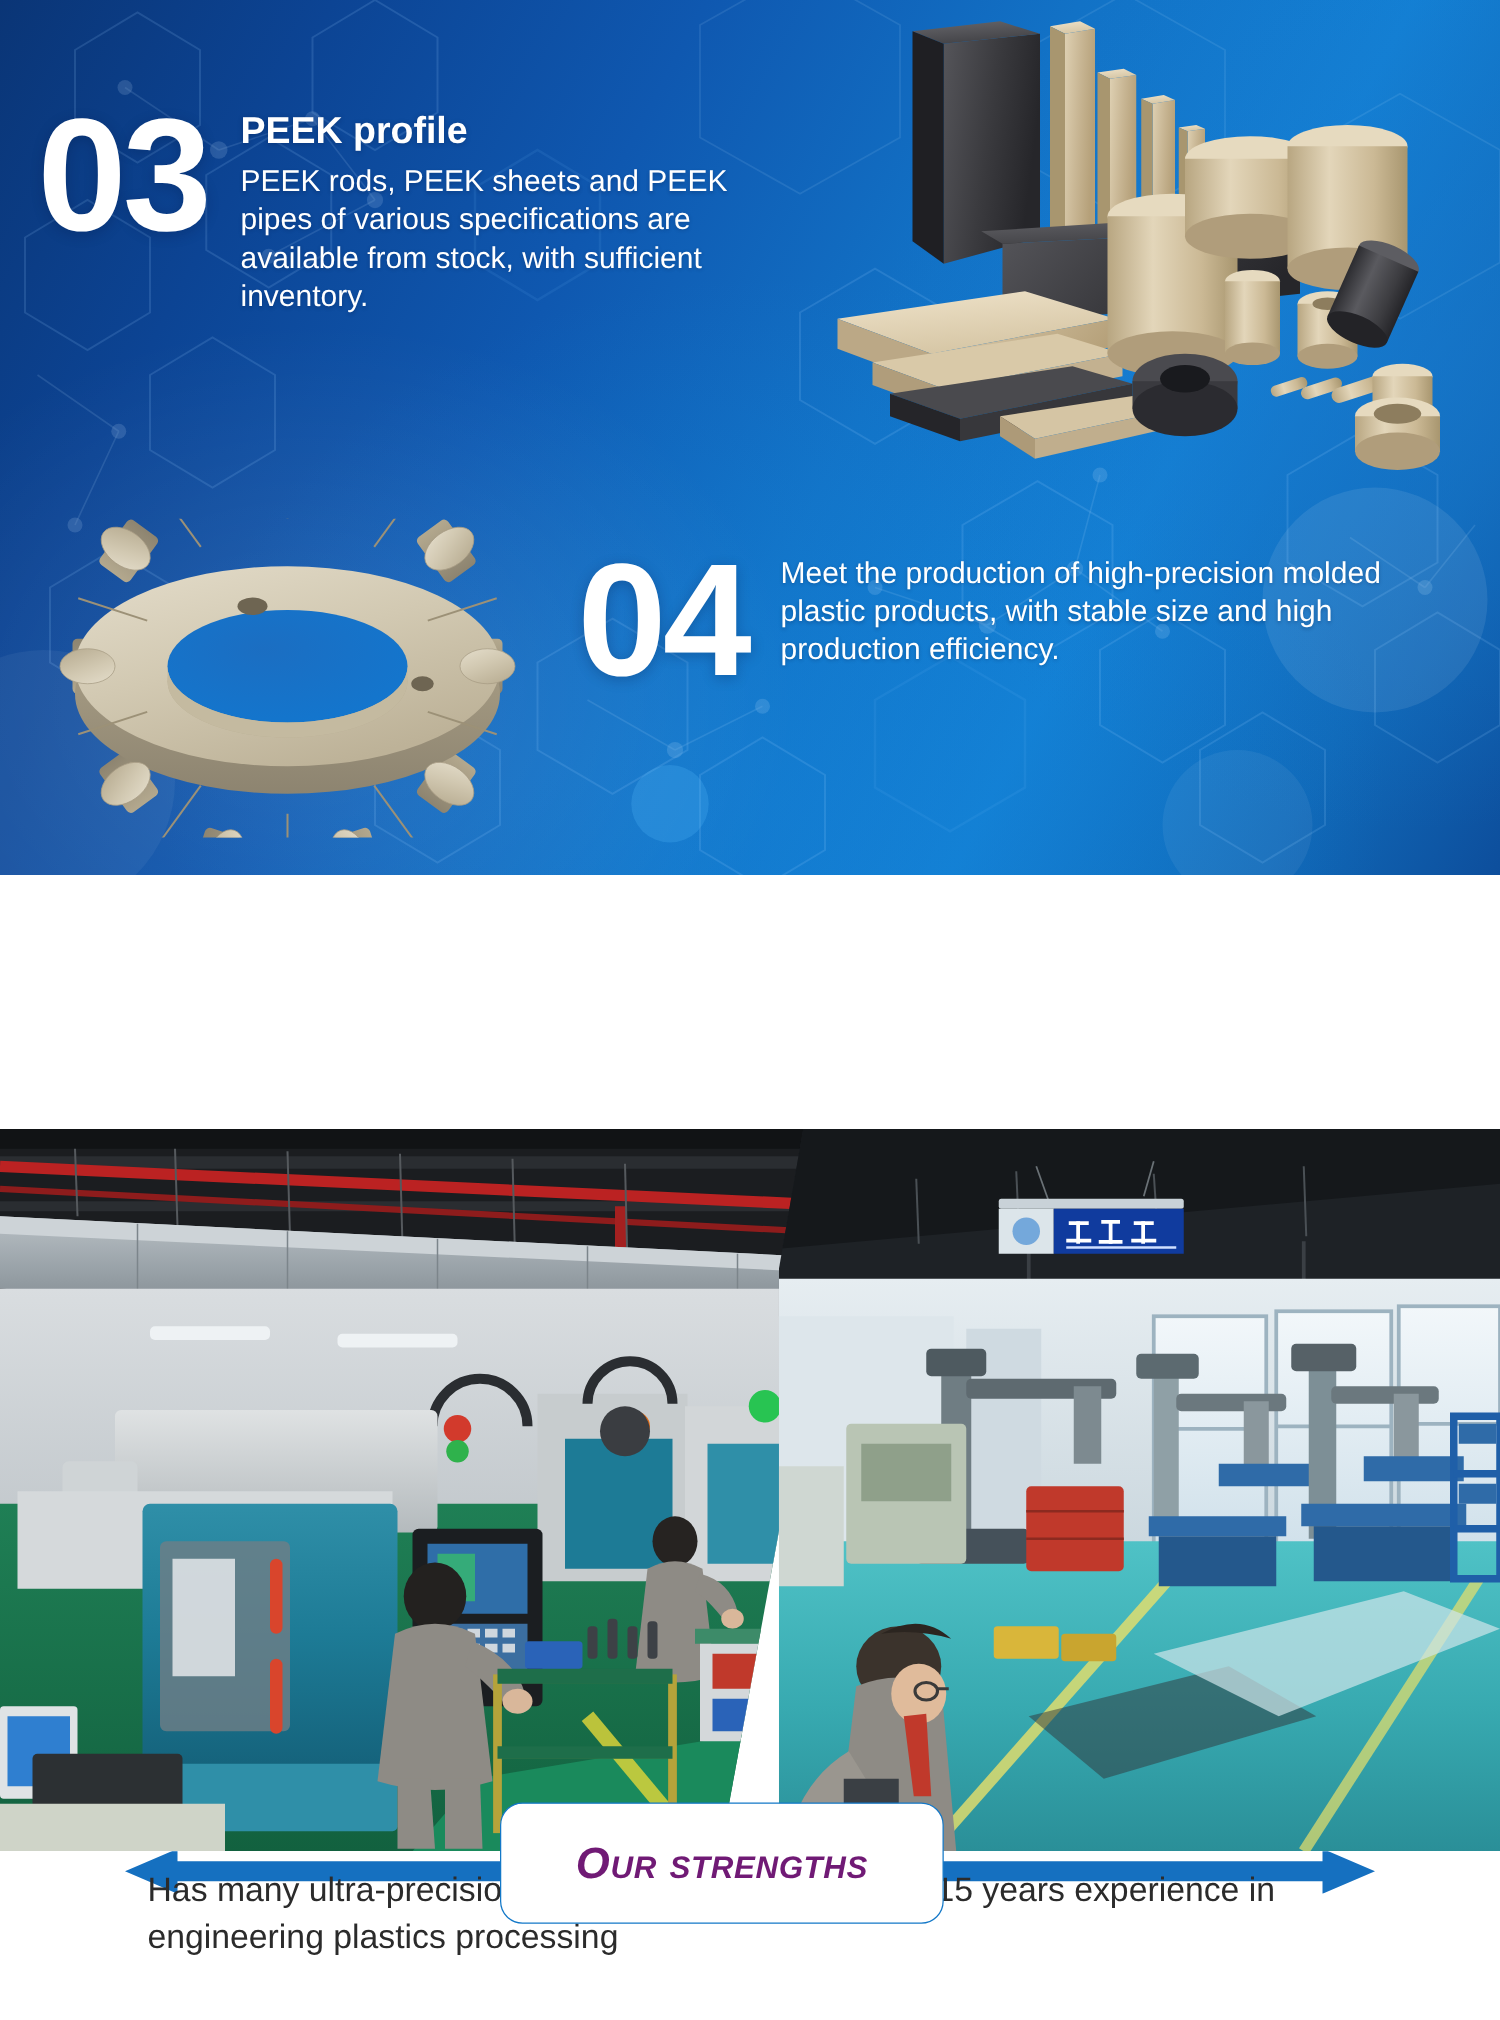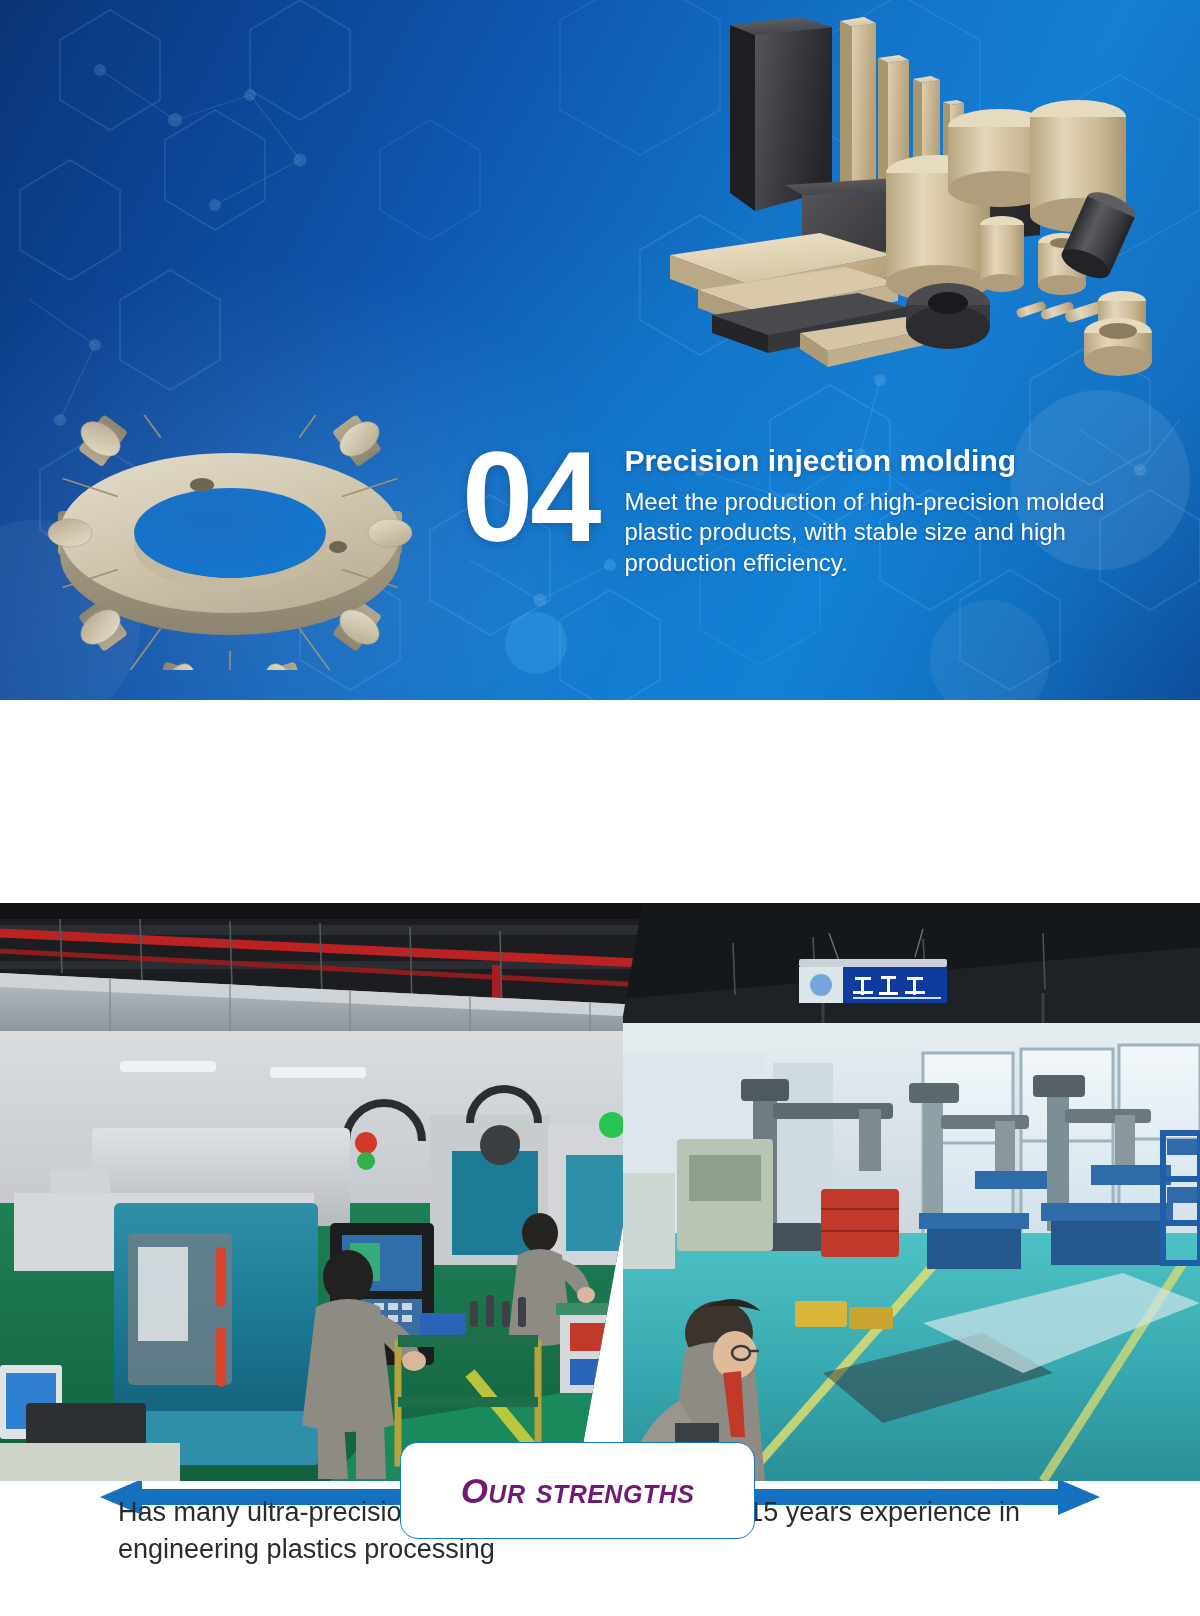--- a/index.html
+++ b/index.html
@@ -413,25 +413,31 @@
           <ellipse cx="0" cy="12" rx="96" ry="45" fill="#b9af95"></ellipse>
           <ellipse cx="0" cy="0" rx="96" ry="45" fill="url(#gBore)"></ellipse>
           <path d="M -96,0 A 96,45 0 0 0 96,0 L 96,12 A 96,45 0 0 1 -96,12 Z" fill="#c4baa0"></path>
 
           <ellipse cx="-28" cy="-48" rx="12" ry="7" fill="#6e6552"></ellipse>
           <ellipse cx="108" cy="14" rx="9" ry="6" fill="#6e6552"></ellipse>
         </g>
       </svg>
     </div>
 
+    <div class="blk" id="blk03">
+      <div class="bignum">03</div>
+      <div class="blk-txt">
+        <div class="blk-title">PEEK profile</div>
+        <div class="blk-body">PEEK rods, PEEK sheets and PEEK pipes of various specifications are available from stock, with sufficient inventory.</div>
+      </div>
+    </div>
 
     <div class="blk" id="blk04">
       <div class="bignum">04</div>
       <div class="blk-txt">
-        <div class="blk-title">Precision injection molding</div>
         <div class="blk-body">Meet the production of high-precision molded plastic products, with stable size and high production efficiency.</div>
       </div>
     </div>
   </div>
 
   <div class="strength">
     <svg class="arrowline" viewBox="0 0 1000 36">
       <polygon points="0,18 42,0 42,10 958,10 958,0 1000,18 958,36 958,26 42,26 42,36" fill="#1570c0"></polygon>
     </svg>
     <div class="sbox">

